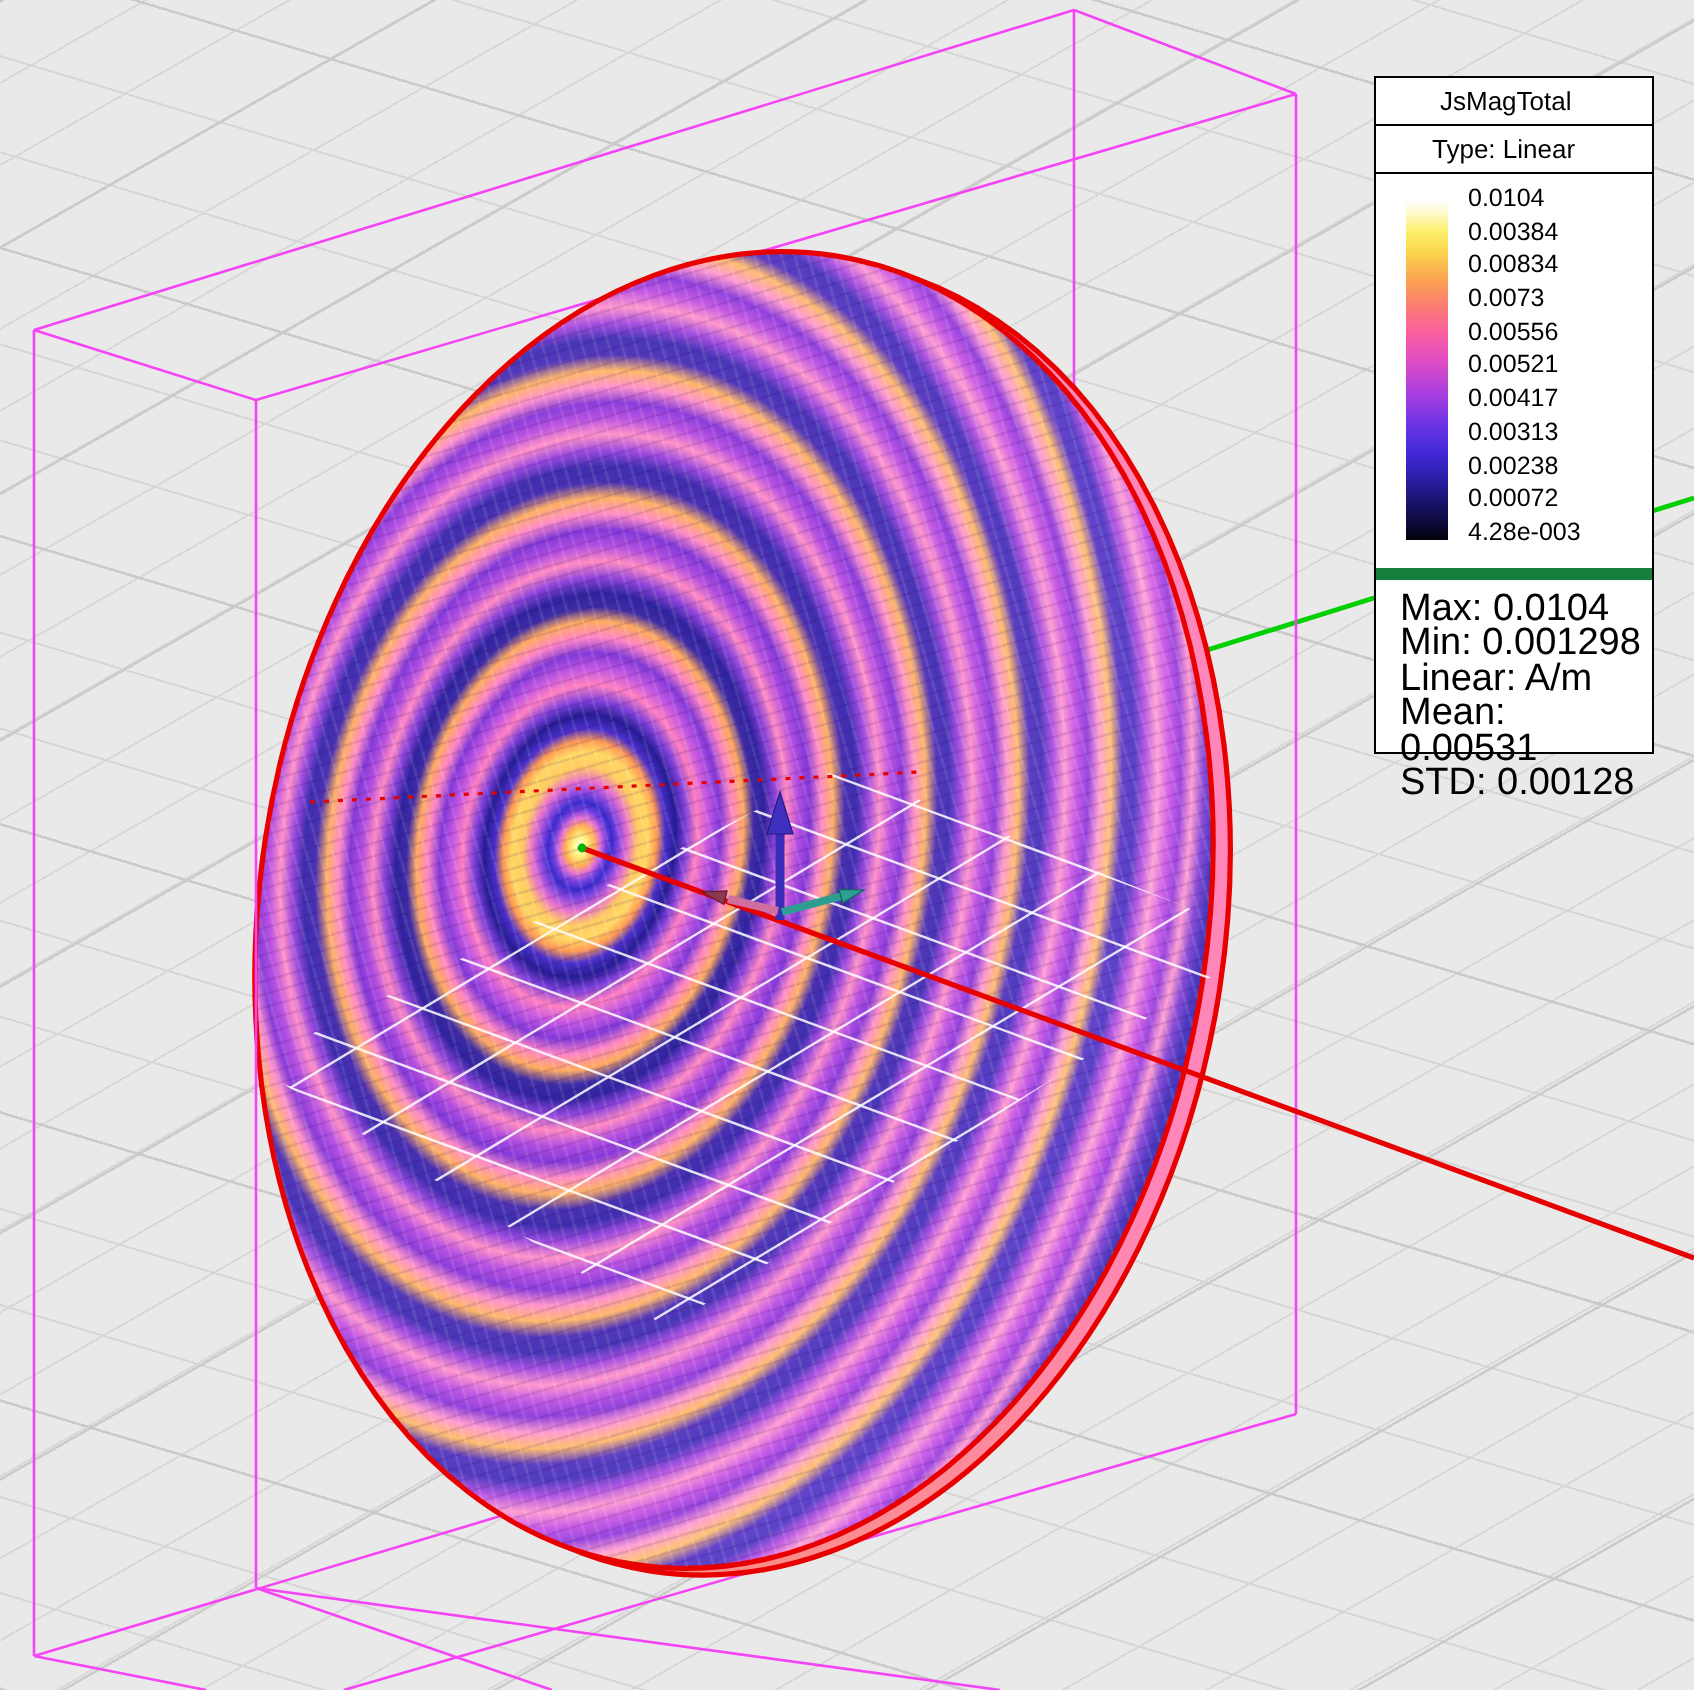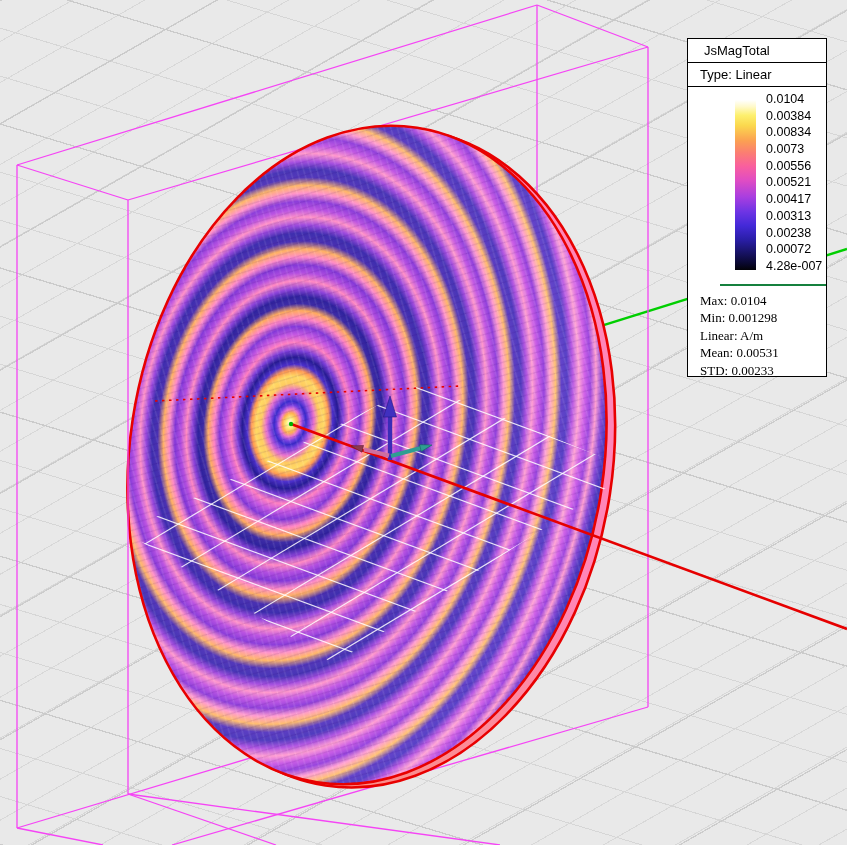--- a/index.html
+++ b/index.html
@@ -12,27 +12,27 @@
       repeating-linear-gradient(16.7deg, #d6d6d6 0 1px, transparent 1px 46px),
       repeating-linear-gradient(150.3deg, #d8d8d8 0 1px, transparent 1px 35.6px);
     font-family:"Liberation Sans", sans-serif;
   }
   svg.scene{position:absolute;left:0;top:0;}
   .legend{
     position:absolute;left:687px;top:38px;width:140px;height:339px;
     background:#ffffff;border:1px solid #000;box-sizing:border-box;
     font-size:13px;color:#000;
   }
-  .leg-title{height:23px;line-height:23px;border-bottom:1px solid #000;padding-left:16px;}
-  .leg-type{height:23px;line-height:23px;border-bottom:1px solid #000;padding-left:12px;}
-  .leg-bar{position:relative;height:197px;border-bottom:2px solid #15803d;margin-left:32px;}
+  .leg-title{height:23px;line-height:23px;border-bottom:1px solid #000;padding-left:32px;}
+  .leg-type{height:23px;line-height:23px;border-bottom:1px solid #000;padding-left:28px;}
+  .leg-bar{position:relative;height:197px;border-bottom:6px solid #15803d;}
   .leg-strip{position:absolute;left:15px;top:13px;width:21px;height:170px;}
   .leg-ticks{position:absolute;left:46px;top:5px;height:182px;display:flex;flex-direction:column;justify-content:space-between;}
   .leg-ticks div{height:15px;line-height:15px;font-size:12.5px;white-space:nowrap;}
-  .leg-stats{padding:6px 0 0 12px;line-height:17.4px;font-size:13px;font-family:Liberation Serif, serif;}
+  .leg-stats{padding:6px 0 0 12px;line-height:17.4px;font-size:19px;}
 </style>
 </head>
 <body>
 
 <div class="stage">
   <svg class="scene" width="847" height="845" viewBox="0 0 847 845">
     <defs>
       <linearGradient id="sideGrad" gradientUnits="userSpaceOnUse" x1="430" y1="130" x2="340" y2="790">
         <stop offset="0" stop-color="#ff86b8"></stop>
         <stop offset="0.35" stop-color="#fb8d8d"></stop>
@@ -196,24 +196,24 @@
           <div>0.0104</div>
           <div>0.00384</div>
           <div>0.00834</div>
           <div>0.0073</div>
           <div>0.00556</div>
           <div>0.00521</div>
           <div>0.00417</div>
           <div>0.00313</div>
           <div>0.00238</div>
           <div>0.00072</div>
-          <div>4.28e-007</div>
+          <div>4.28e-003</div>
         </div>
     </div>
     <div class="leg-stats">
       <div>Max: 0.0104</div>
       <div>Min: 0.001298</div>
       <div>Linear: A/m</div>
       <div>Mean: 0.00531</div>
-      <div>STD: 0.00233</div>
+      <div>STD: 0.00128</div>
     </div>
   </div>
 </div>
 
 </body></html>

